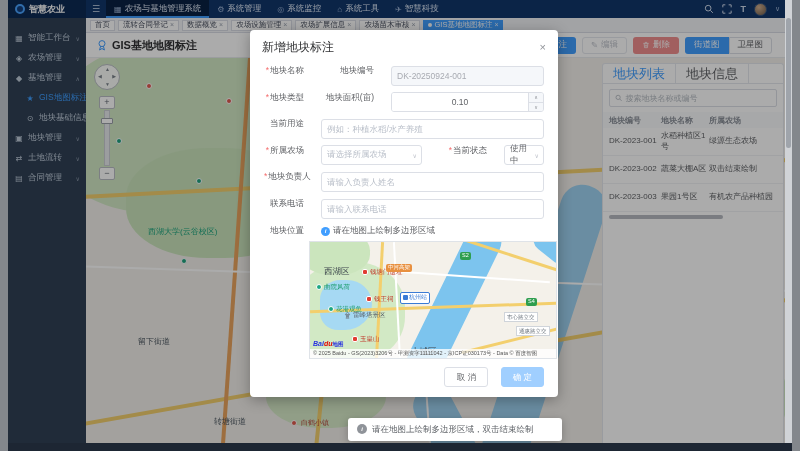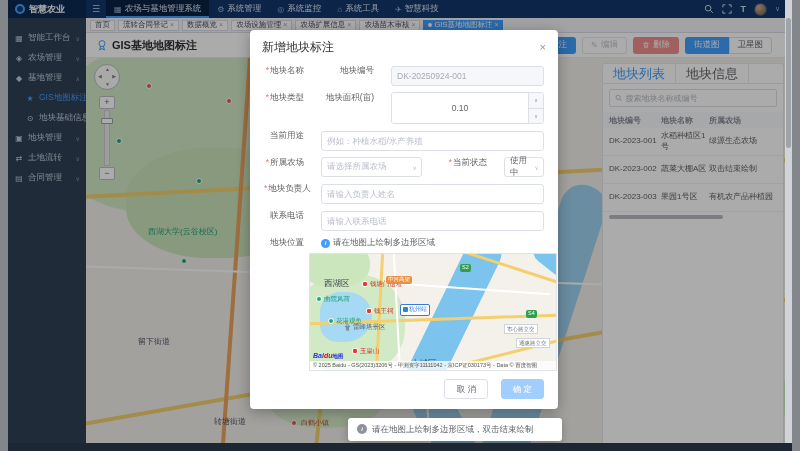--- a/index.html
+++ b/index.html
@@ -107,21 +107,21 @@
   .flabel { text-align:right; padding-right:5px; font-size:8.5px; color:#606266; white-space:nowrap; flex:none; }
   .l1 { width:45px; } .l2 { width:58px; }
   .c1 { width:101px; flex:none; } .c2 { flex:1; }
   .star { color:#f56c6c; margin-right:1px; }
   .inp { width:100%; height:20px; border:1px solid #dcdfe6; border-radius:3px; font-size:8.5px; padding:0 5px; color:#606266; outline:none; background:#fff; font-family:inherit; }
   .inp::placeholder { color:#b8bec8; }
   .inp.dis { background:#f5f7fa; color:#a8abb2; }
   .sel { position:relative; height:20px; border:1px solid #dcdfe6; border-radius:3px; display:flex; align-items:center; padding:0 14px 0 5px; font-size:8.5px; cursor:pointer; background:#fff; }
   .sel .ph { color:#b8bec8; } .sel .val { color:#606266; }
   .sel .sc { position:absolute; right:4px; font-size:6px; color:#c0c4cc; }
-  .numbox { display:flex; height:32px; border:1px solid #dcdfe6; border-radius:3px; overflow:hidden; }
+  .numbox { display:flex; height:20px; border:1px solid #dcdfe6; border-radius:3px; overflow:hidden; }
   .numbox input { flex:1; border:none; outline:none; text-align:center; font-size:8.5px; color:#606266; min-width:0; }
   .steps { width:15px; border-left:1px solid #dcdfe6; display:flex; flex-direction:column; flex:none; }
   .step { flex:1; font-size:5px; color:#909399; display:flex; align-items:center; justify-content:center; background:#f5f7fa; cursor:pointer; }
   .step:first-child { border-bottom:1px solid #dcdfe6; }
   .hintrow { margin-bottom:4px; }
   .hint { display:flex; align-items:center; gap:3px; font-size:8.5px; color:#606266; }
   .iinfo { width:9px; height:9px; border-radius:50%; background:#409eff; color:#fff; font-size:6px; display:flex; align-items:center; justify-content:center; font-style:italic; font-weight:bold; flex:none; }
   .d-footer { text-align:right; padding:7px 14px 10px; }
   .dbtn { display:inline-block; height:20px; line-height:18px; padding:0 11px; font-size:8.5px; border-radius:3px; cursor:pointer; }
   .dbtn-cancel { background:#fff; border:1px solid #dcdfe6; color:#606266;padding-left:12px; }

